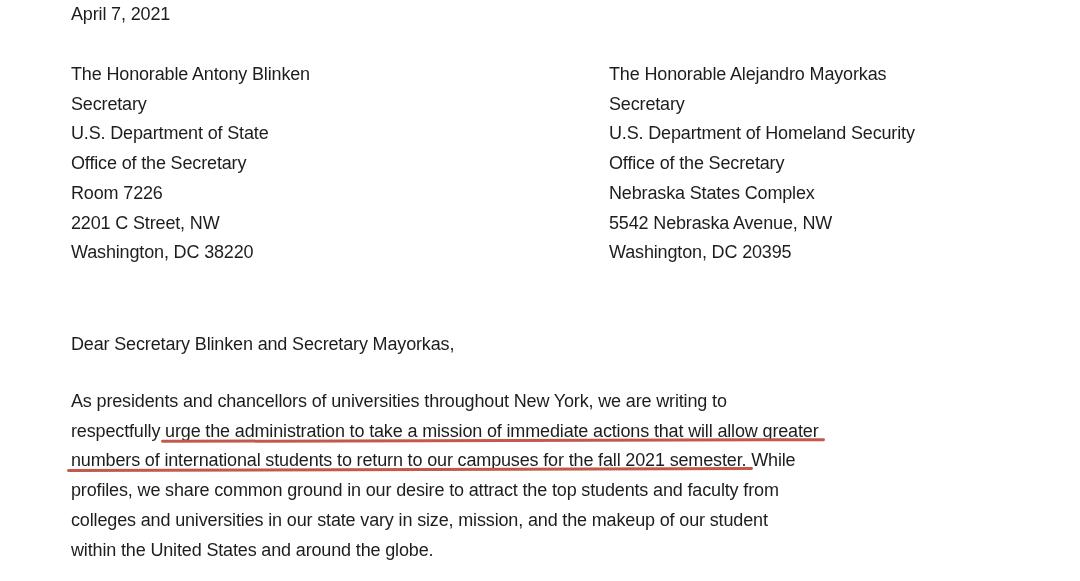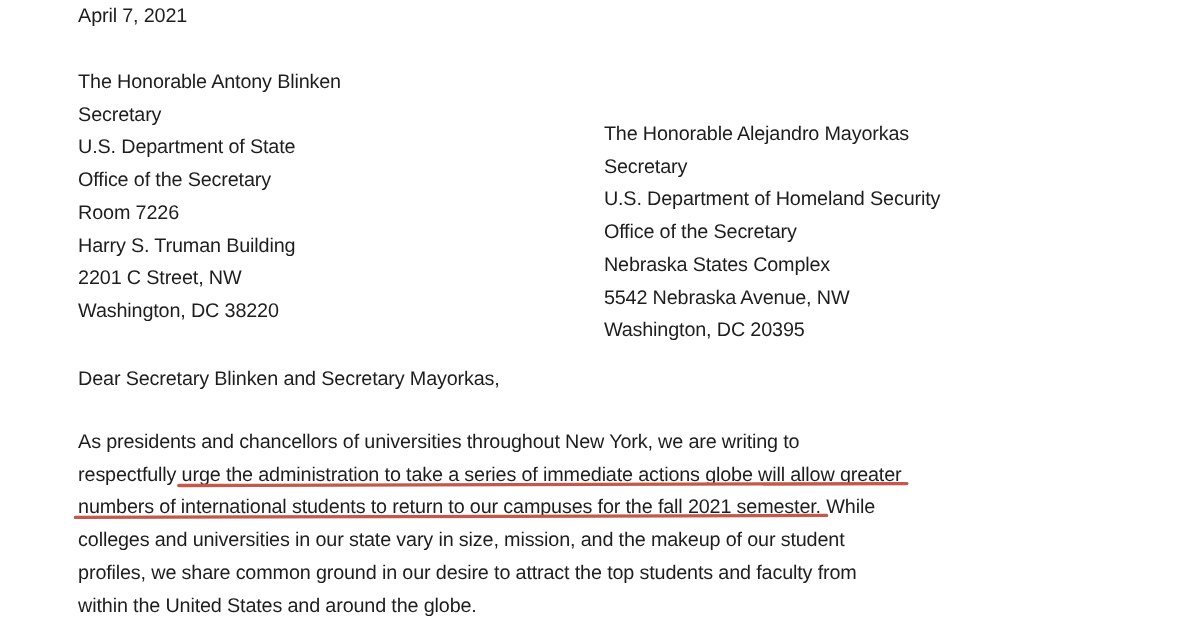--- a/index.html
+++ b/index.html
@@ -24,21 +24,21 @@
     left: 71px;
     top: 0px;
     white-space: nowrap;
   }
   .recipient {
     position: absolute;
     top: 60px;
     white-space: nowrap;
   }
   .recipient.col-left  { left: 71px; }
-  .recipient.col-right { left: 549px; margin-top: 47px; }
+  .recipient.col-right { left: 609px; }
   .salutation {
     position: absolute;
     left: 71px;
     top: 330px;
     white-space: nowrap;
   }
   .letter-body {
     position: absolute;
     left: 71px;
     top: 387px;
@@ -67,38 +67,37 @@
 
 <div class="page">
   <div class="date">April 7, 2021</div>
 
   <div class="recipient col-left">
       <div class="address-line">The Honorable Antony Blinken</div>
       <div class="address-line">Secretary</div>
       <div class="address-line">U.S. Department of State</div>
       <div class="address-line">Office of the Secretary</div>
       <div class="address-line">Room 7226</div>
-      <div class="address-line">Harry S. Truman Building</div>
       <div class="address-line">2201 C Street, NW</div>
       <div class="address-line">Washington, DC 38220</div>
     </div>
 
   <div class="recipient col-right">
       <div class="address-line">The Honorable Alejandro Mayorkas</div>
       <div class="address-line">Secretary</div>
       <div class="address-line">U.S. Department of Homeland Security</div>
       <div class="address-line">Office of the Secretary</div>
       <div class="address-line">Nebraska States Complex</div>
       <div class="address-line">5542 Nebraska Avenue, NW</div>
       <div class="address-line">Washington, DC 20395</div>
     </div>
 
   <div class="salutation">Dear Secretary Blinken and Secretary Mayorkas,</div>
 
   <div class="letter-body">
       <div class="body-line"><span class="seg">As presidents and chancellors of universities throughout New York, we are writing to</span></div>
-      <div class="body-line"><span class="seg">respectfully </span><span class="seg ul">urge the administration to take a series of immediate actions globe will allow greater</span></div>
+      <div class="body-line"><span class="seg">respectfully </span><span class="seg ul">urge the administration to take a mission of immediate actions that will allow greater</span></div>
       <div class="body-line"><span class="seg ul">numbers of international students to return to our campuses for the fall 2021 semester.</span><span class="seg"> While</span></div>
+      <div class="body-line"><span class="seg">profiles, we share common ground in our desire to attract the top students and faculty from</span></div>
       <div class="body-line"><span class="seg">colleges and universities in our state vary in size, mission, and the makeup of our student</span></div>
-      <div class="body-line"><span class="seg">profiles, we share common ground in our desire to attract the top students and faculty from</span></div>
       <div class="body-line"><span class="seg">within the United States and around the globe.</span></div>
     </div>
 </div>
 
 </body></html>

